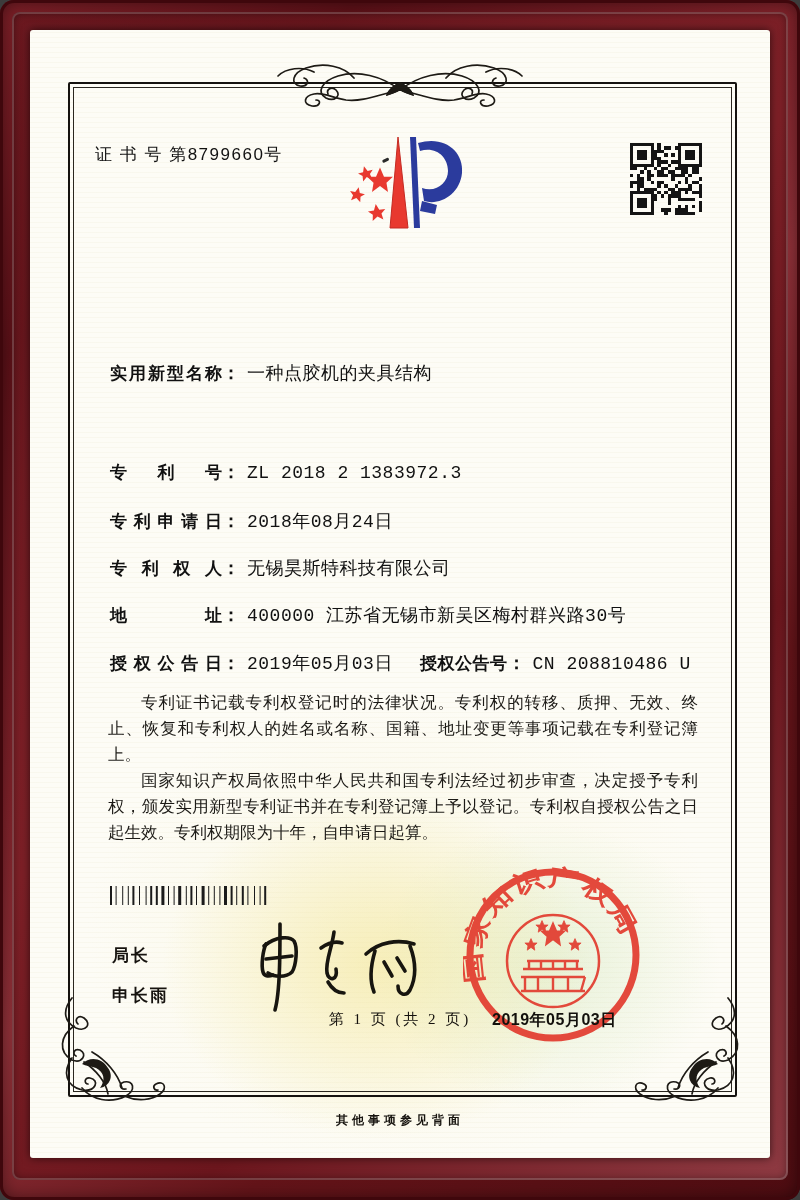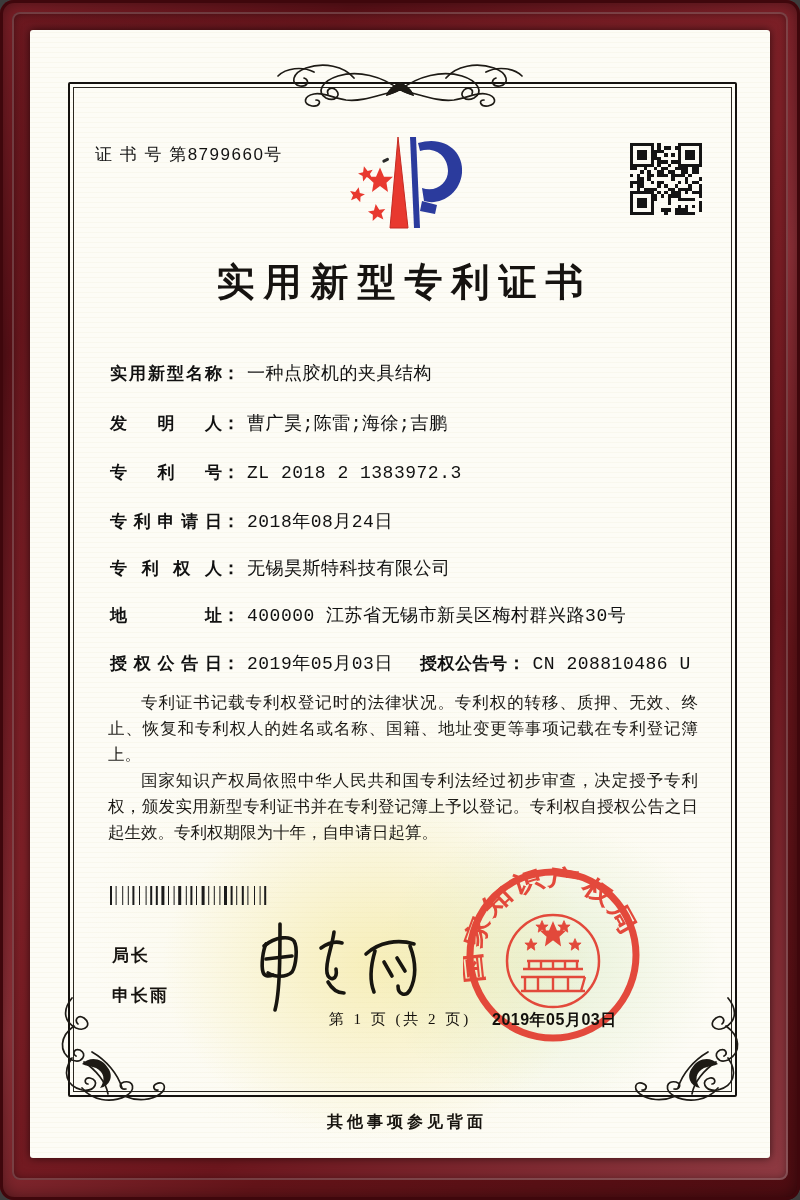--- a/index.html
+++ b/index.html
@@ -91,21 +91,21 @@
   .seal-date{
     position:absolute;left:462px;top:980px;width:170px;
     font-size:16px;font-weight:700;letter-spacing:.5px;color:#12100c;z-index:5;
   }
   .page-number{
     position:absolute;left:0;top:980px;width:740px;text-align:center;
     font-family:"Liberation Serif", serif;font-size:15px;letter-spacing:3px;color:#14110d;
   }
   .back-note{
     position:absolute;left:0;top:1082px;width:740px;text-align:center;
-    font-family:"Liberation Serif", serif;font-size:16px;font-weight:600;letter-spacing:4px;color:#17140f;padding-left:7px;
+    font-family:"Liberation Serif", serif;font-size:12px;font-weight:600;letter-spacing:4px;color:#17140f;
   }
 </style>
 </head>
 <body>
 
 <div class="frame">
   <div class="frame-bevel"></div>
 </div>
 
 <div class="paper">
@@ -610,27 +610,23 @@
       <i class="on"></i>
       <i class="on"></i>
       <i class="on"></i>
       <i class="on"></i>
       <i class="on"></i>
       <i class="on"></i>
       <i class=""></i>
       <i class=""></i>
     </div>
 
-  <div class="title">实用新型专利证书</div>
 
   <div class="field-row" style="top:331px">
     <span class="flabel">实用新型名称</span><span class="colon">：</span><span class="fvalue">一种点胶机的夹具结构</span>
-  </div>
-  <div class="field-row" style="top:381px">
-    <span class="flabel">发明人</span><span class="colon">：</span><span class="fvalue">曹广昊;陈雷;海徐;吉鹏</span>
   </div>
   <div class="field-row" style="top:430px">
     <span class="flabel">专利号</span><span class="colon">：</span><span class="fvalue">ZL 2018 2 1383972.3</span>
   </div>
   <div class="field-row" style="top:479px">
     <span class="flabel">专利申请日</span><span class="colon">：</span><span class="fvalue">2018年08月24日</span>
   </div>
   <div class="field-row" style="top:526px">
     <span class="flabel">专利权人</span><span class="colon">：</span><span class="fvalue">无锡昊斯特科技有限公司</span>
   </div>

